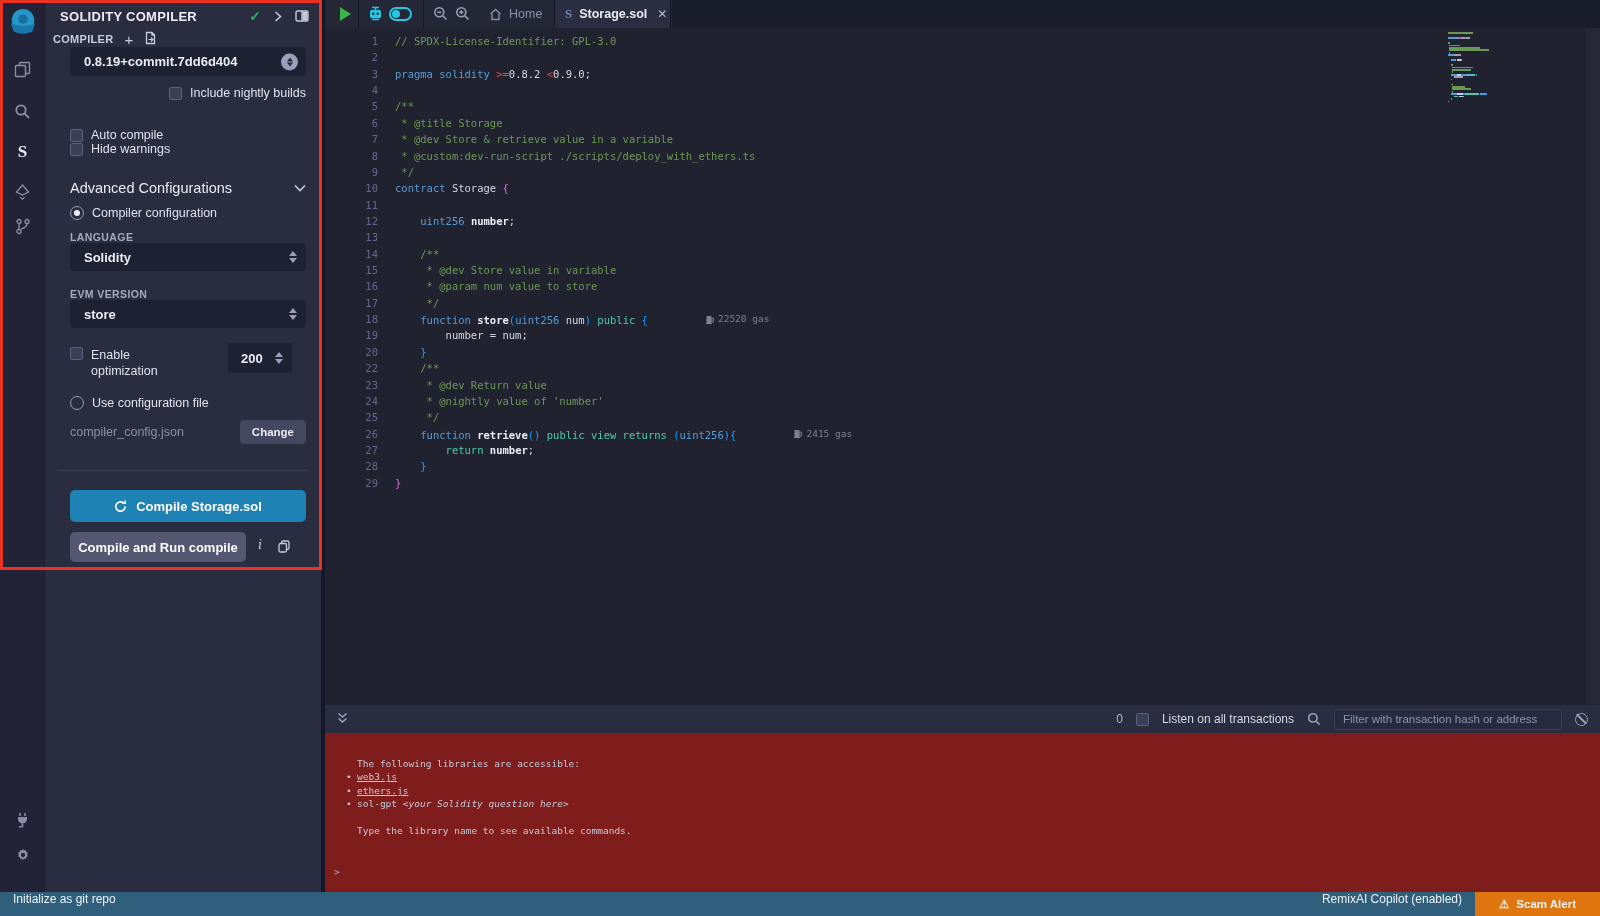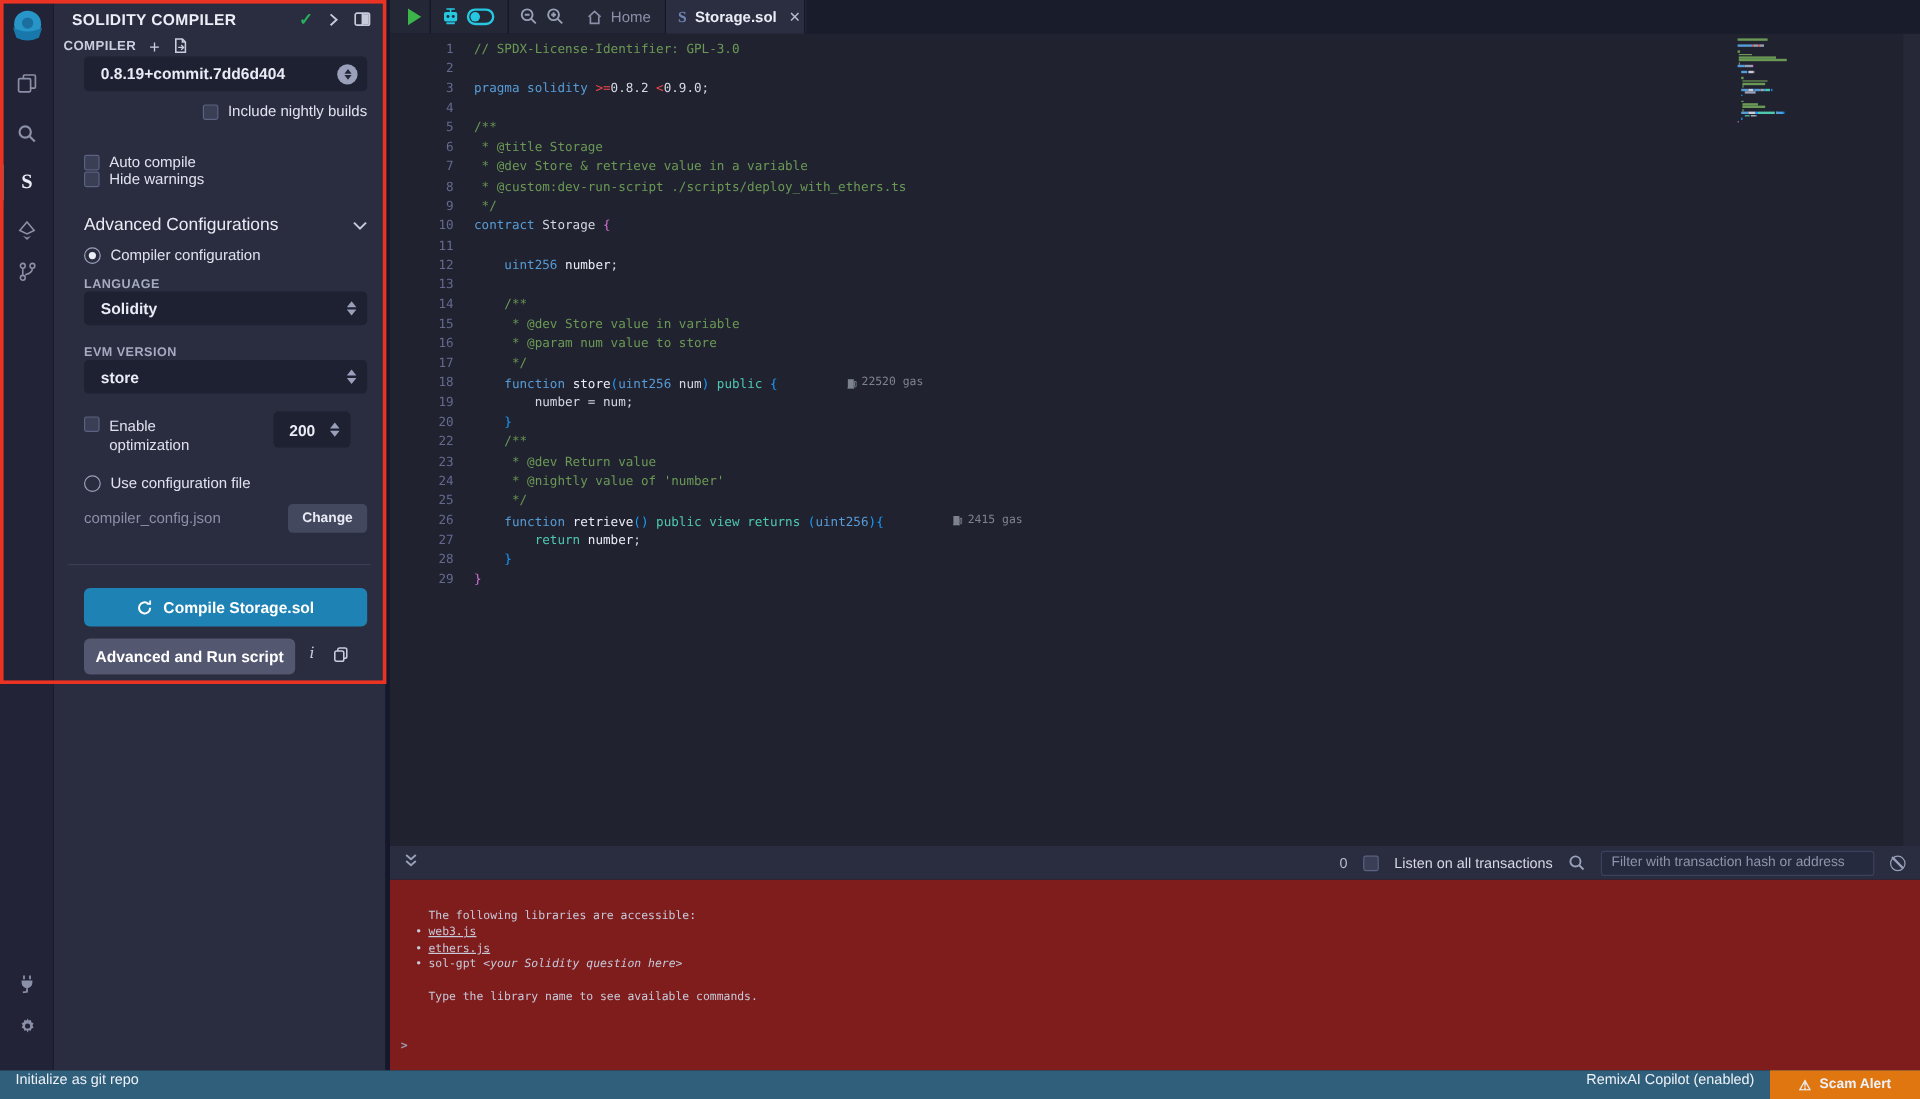--- a/index.html
+++ b/index.html
@@ -104,21 +104,21 @@
   .tab-rest{position:absolute;left:347px;right:0;top:0;height:28px;background:#191c2a}
 
   
   .editor{position:absolute;left:325px;top:28px;width:1275px;height:677px;background:#21222f;
         font-family:"DejaVu Sans Mono",monospace;font-size:10.5px;line-height:16.36px;z-index:2}
   .code{position:absolute;top:5px;left:0;right:110px}
   .cl{height:16.36px;position:relative;white-space:pre}
   .ln{position:absolute;left:0;width:53px;text-align:right;color:#636a8e}
   .ct{position:absolute;left:70px}
   .tok-c{color:#6a9955}.tok-k{color:#569cd6}.tok-r{color:#f44747}.tok-t{color:#4ec9b0}
-  .tok-p{color:#d4d7e4}.tok-fn{color:#e9ecf6;font-weight:400}.tok-b1{color:#d670d6}.tok-b2{color:#179fff}
+  .tok-p{color:#d4d7e4}.tok-fn{color:#e9ecf6;font-weight:700}.tok-b1{color:#d670d6}.tok-b2{color:#179fff}
   .gas{display:inline-flex;align-items:center;gap:4px;margin-left:58px;color:#7d828f;font-size:9.5px}
   .minimap{position:absolute;left:1123px;top:4px;width:92px}
   .mm-line{height:2.45px;display:flex;align-items:center}
   .mm-tok{height:1.7px;flex:none}
   .mm-sp{height:1.7px;flex:none}
   .edge-strip{position:absolute;right:0;top:0;width:14px;height:677px;background:#262737}
 
   
   .thead{position:absolute;left:325px;top:705px;right:0;height:28px;background:#2a2c3f;z-index:3;
         display:flex;align-items:center;padding:0 12px;gap:13px}
@@ -305,21 +305,21 @@
 
   <div class="divider"></div>
 
   <button class="btn-compile">
     <svg width="13" height="13" viewBox="0 0 14 14" fill="none" stroke="#fff" stroke-width="1.8">
         <path d="M12 7 a5 5 0 1 1 -1.8 -3.8"></path>
         <path d="M12 0.5 V3.5 H9" stroke-width="1.6"></path>
       </svg>
     <span>Compile Storage.sol</span>
   </button>
-  <button class="btn-run">Advanced and Run script</button>
+  <button class="btn-run">Compile and Run compile</button>
   <span class="run-i">i</span>
   <span class="run-copy">
     <svg width="12" height="13" viewBox="0 0 12 13" fill="none" stroke="currentColor" stroke-width="1.3">
         <rect x="3.5" y="1" width="7.5" height="8.5" rx="1.5"></rect>
         <rect x="1" y="3.5" width="7.5" height="8.5" rx="1.5" fill="#2a2c3f"></rect>
       </svg>
   </span>
 </div>
 
 <div class="topbar">

